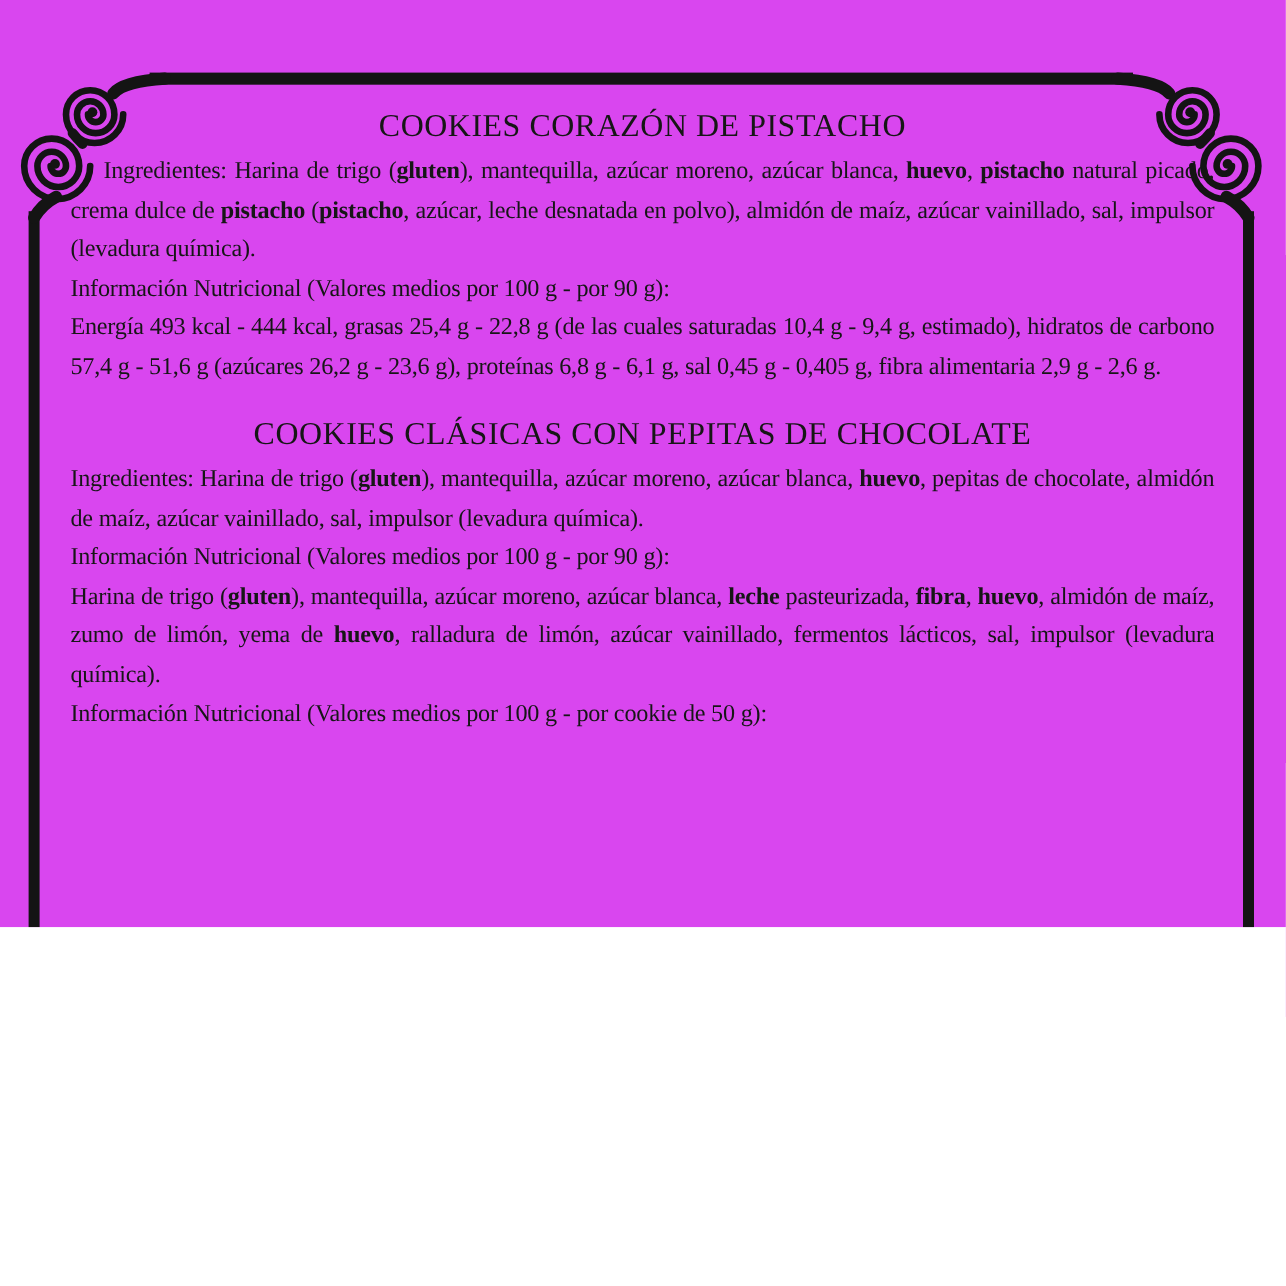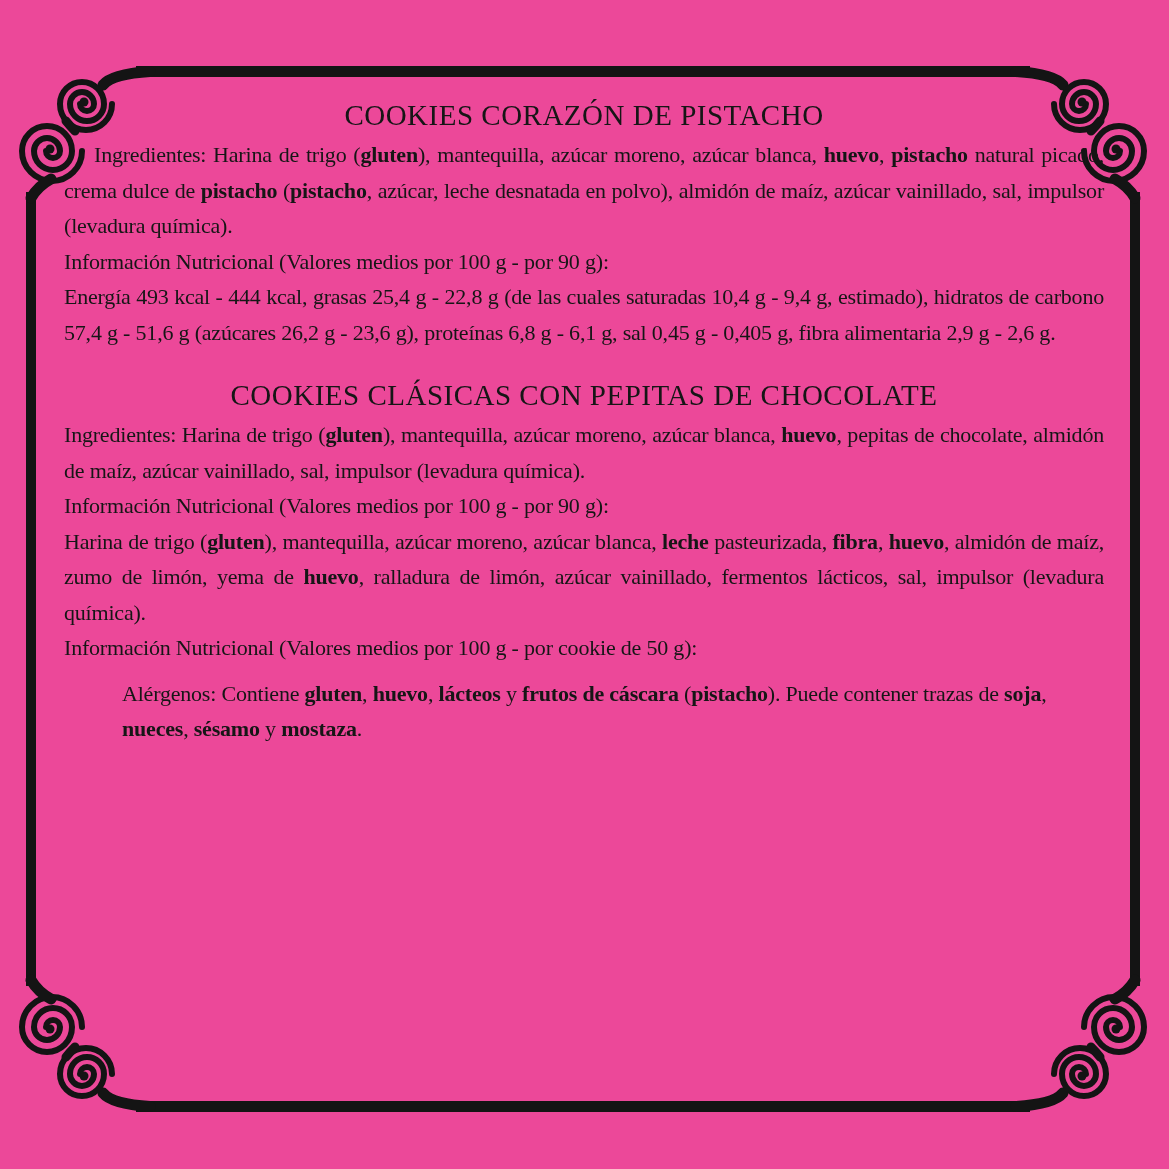--- a/index.html
+++ b/index.html
@@ -1,19 +1,19 @@
 <!DOCTYPE html>
 <html><head>
 <meta charset="utf-8">
 <style>
   html,body{margin:0;padding:0;background:#ffffff;}
   .page{
     position:relative;
-    width:1169px;height:1169px;
-    background:#ec4899;
+    width:1169px;height:843px;
+    background:#d946ef;
     color:#161616;
     font-family:"Liberation Serif", serif;
     overflow:hidden;
   }
   .frame{position:absolute;left:0;top:0;}
   .content{
     position:absolute;
     left:64px;top:96px;width:1040px;
   }
   .sec-title{
@@ -89,16 +89,15 @@
       <h2 class="sec-title">COOKIES CLÁSICAS CON PEPITAS DE CHOCOLATE</h2>
       <p>Ingredientes: Harina de trigo (<b>gluten</b>), mantequilla, azúcar moreno, azúcar blanca, <b>huevo</b>, pepitas de chocolate, almidón de maíz, azúcar vainillado, sal, impulsor (levadura química).</p>
       <p>Información Nutricional (Valores medios por 100 g - por 90 g):</p>
     </section>
 
     <section class="sec3">
       <p>Harina de trigo (<b>gluten</b>), mantequilla, azúcar moreno, azúcar blanca, <b>leche</b> pasteurizada, <b>fibra</b>, <b>huevo</b>, almidón de maíz, zumo de limón, yema de <b>huevo</b>, ralladura de limón, azúcar vainillado, fermentos lácticos, sal, impulsor (levadura química).</p>
       <p>Información Nutricional (Valores medios por 100 g - por cookie de 50 g):</p>
     </section>
 
-    <p class="allergens">Alérgenos: Contiene <b>gluten</b>, <b>huevo</b>, <b>lácteos</b> y <b>frutos de cáscara</b> (<b>pistacho</b>). Puede contener trazas de <b>soja</b>, <b>nueces</b>, <b>sésamo</b> y <b>mostaza</b>.</p>
 
   </div>
 </div>
 
 </body></html>

